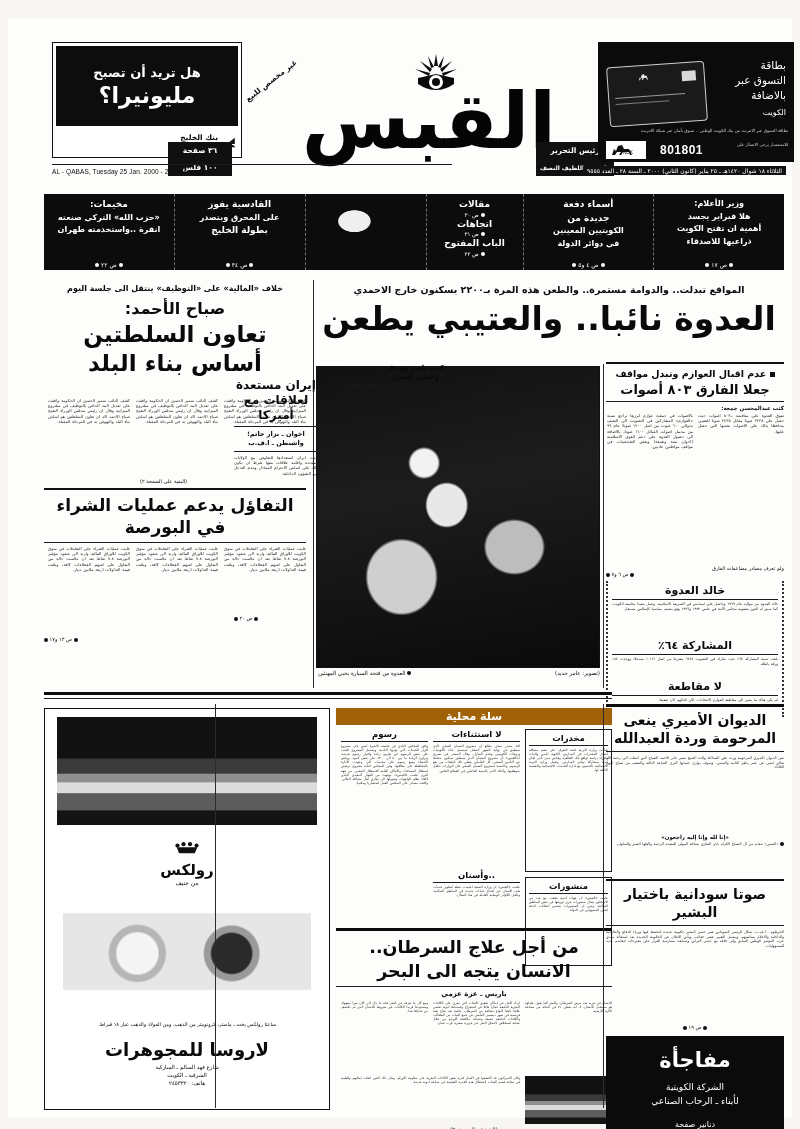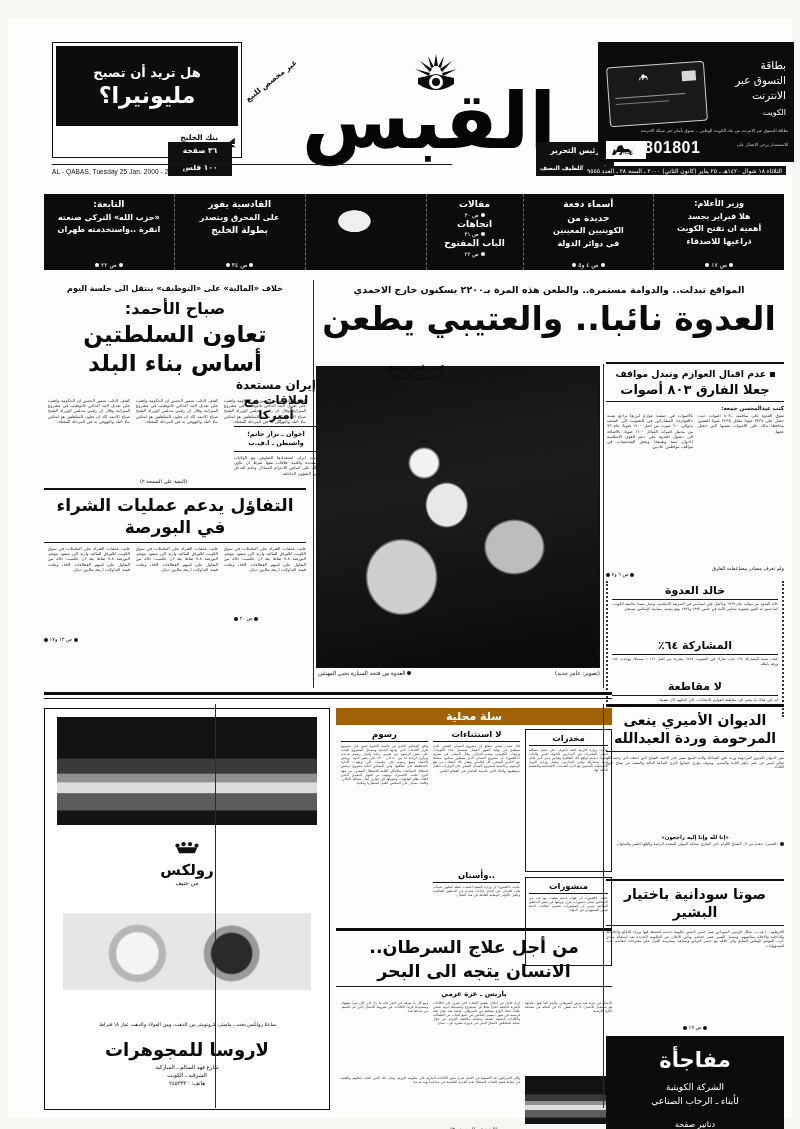--- a/index.html
+++ b/index.html
@@ -62,21 +62,21 @@
   #nbk-ad .card .stripe{position:absolute;left:6px;top:30px;width:70px;height:1px;background:#9a9a9a;}
   #nbk-ad .card .stripe2{position:absolute;left:6px;top:36px;width:54px;height:1px;background:#7d7d7d;}
   #nbk-ad .card .chip{position:absolute;right:8px;top:8px;width:14px;height:10px;background:#d8d8d8;}
   #nbk-ad .card .camel{position:absolute;left:30px;top:6px;width:12px;height:9px;}
   #nbk-ad .hl{position:absolute;right:8px;top:16px;width:86px;text-align:right;
      font-size:10.5px;line-height:15px;direction:rtl;letter-spacing:2px;}
   #nbk-ad .sub{position:absolute;right:8px;top:66px;width:86px;text-align:right;
      font-size:8px;direction:rtl;letter-spacing:1px;}
   #nbk-ad .fine{position:absolute;left:6px;right:6px;top:86px;font-size:4.2px;
      direction:rtl;text-align:right;line-height:6px;color:#d6d6d6;}
-  #nbk-ad .phone{position:absolute;left:46px;bottom:5px;font-size:16px;font-weight:bold;
+  #nbk-ad .phone{position:absolute;left:62px;bottom:5px;font-size:12px;font-weight:bold;
      font-family:"Liberation Sans",sans-serif;letter-spacing:0.5px;}
   #nbk-ad .logo{position:absolute;left:8px;bottom:3px;width:40px;height:18px;
      background:#fff;display:flex;align-items:center;justify-content:center;}
 
   #dateline-en{position:absolute;left:36px;top:132px;font-size:6.5px;color:#111;
      direction:ltr;font-family:"Liberation Sans",sans-serif;letter-spacing:0.1px;}
   #dateline-ar{position:absolute;right:14px;top:130px;font-size:6px;color:#fff;
      background:#111;padding:1px 4px;direction:rtl;letter-spacing:0.3px;}
 
   
@@ -201,21 +201,21 @@
         <div class="card">
           <div class="chip"></div>
           <svg class="camel" viewBox="0 0 12 9">
             <path d="M1 8 L2 5 L3 6 L4 3 L6 2 L7 4 L9 4 L10 8 L9 8 L8.5 6 L6 6 L5 8 L4 8 L4.5 6 L3 6 L2 8 Z" fill="#e8e8e8"></path>
           </svg>
           <div class="stripe"></div>
           <div class="stripe2"></div>
         </div>
         <div class="hl" style="white-space:pre-line;">بطاقة
 التسوق عبر
-الانترنت</div>
+بالاضافة</div>
         <div class="sub">الكويت</div>
         <div class="fine">بطاقة التسوق عبر الانترنت من بنك الكويت الوطني .. تسوق بأمان عبر شبكة الانترنت</div>
         <div class="fine" style="top:100px;">للاستفسار يرجى الاتصال على</div>
         <div class="phone">801801</div>
         <div class="logo">
           <svg viewBox="0 0 34 14" width="34" height="14">
             <path d="M3 12 L5 6 L7 8 L9 3 L13 2 L15 6 L20 6 L23 12 L21 12 L20 9 L14 9 L12 12 L10 12 L12 9 L8 9 L6 12 Z" fill="#111"></path>
             <text x="24" y="11" font-size="5" font-family="Liberation Sans" fill="#111">NBK</text>
           </svg>
         </div>
@@ -257,21 +257,21 @@
       </div>
 
       <div class="teaser">
         <div class="t-line">القادسية يفوز</div>
         <div class="t-line sm">على المحرق ويتصدر</div>
         <div class="t-line">بطولة الخليج</div>
         <div class="t-ref"><span class="wdot"></span> <span>ص ٣٤</span> <span class="wdot"></span></div>
       </div>
 
       <div class="teaser">
-        <div class="t-line">التابعة:</div>
+        <div class="t-line">مخيمات:</div>
         <div class="t-line sm">«حزب الله» التركي صنعته</div>
         <div class="t-line sm">انقرة ..واستخدمته طهران</div>
         <div class="t-ref"><span class="wdot"></span> <span>ص ٢٢</span> <span class="wdot"></span></div>
       </div>
     </div>
 
     <div id="main">
 
       <div class="colrule" style="right:470px;top:0;height:408px;"></div>
       <div class="colrule" style="right:180px;top:84px;height:324px;"></div>

